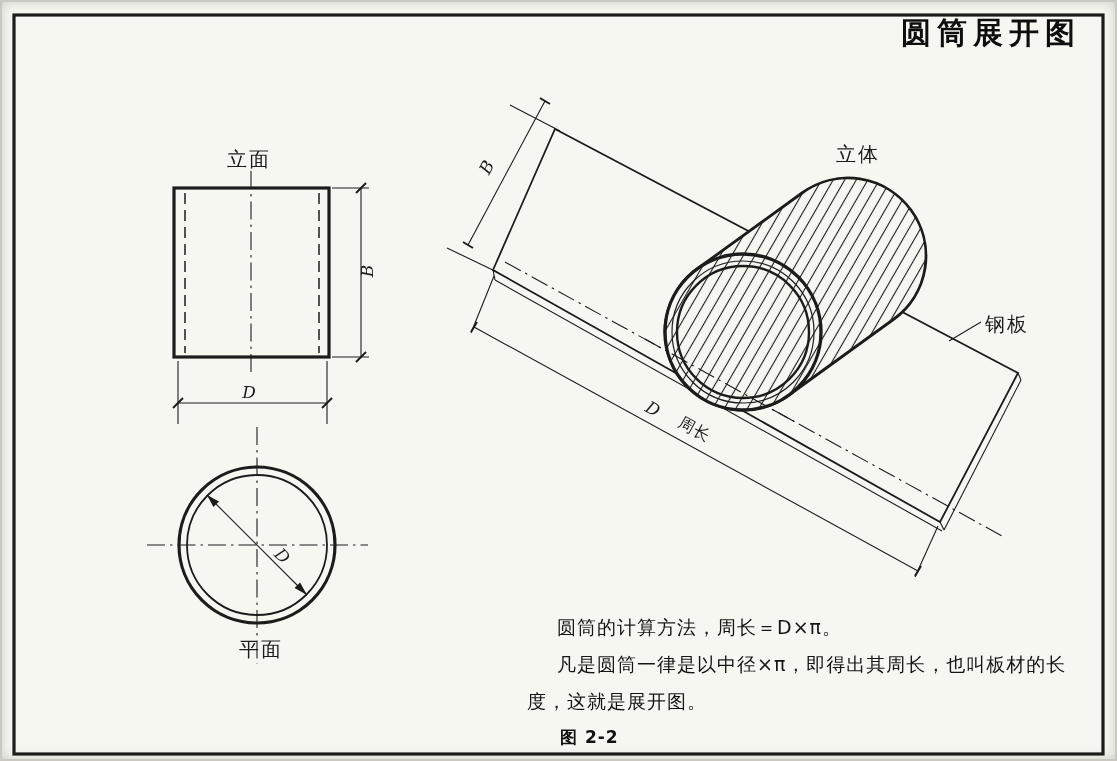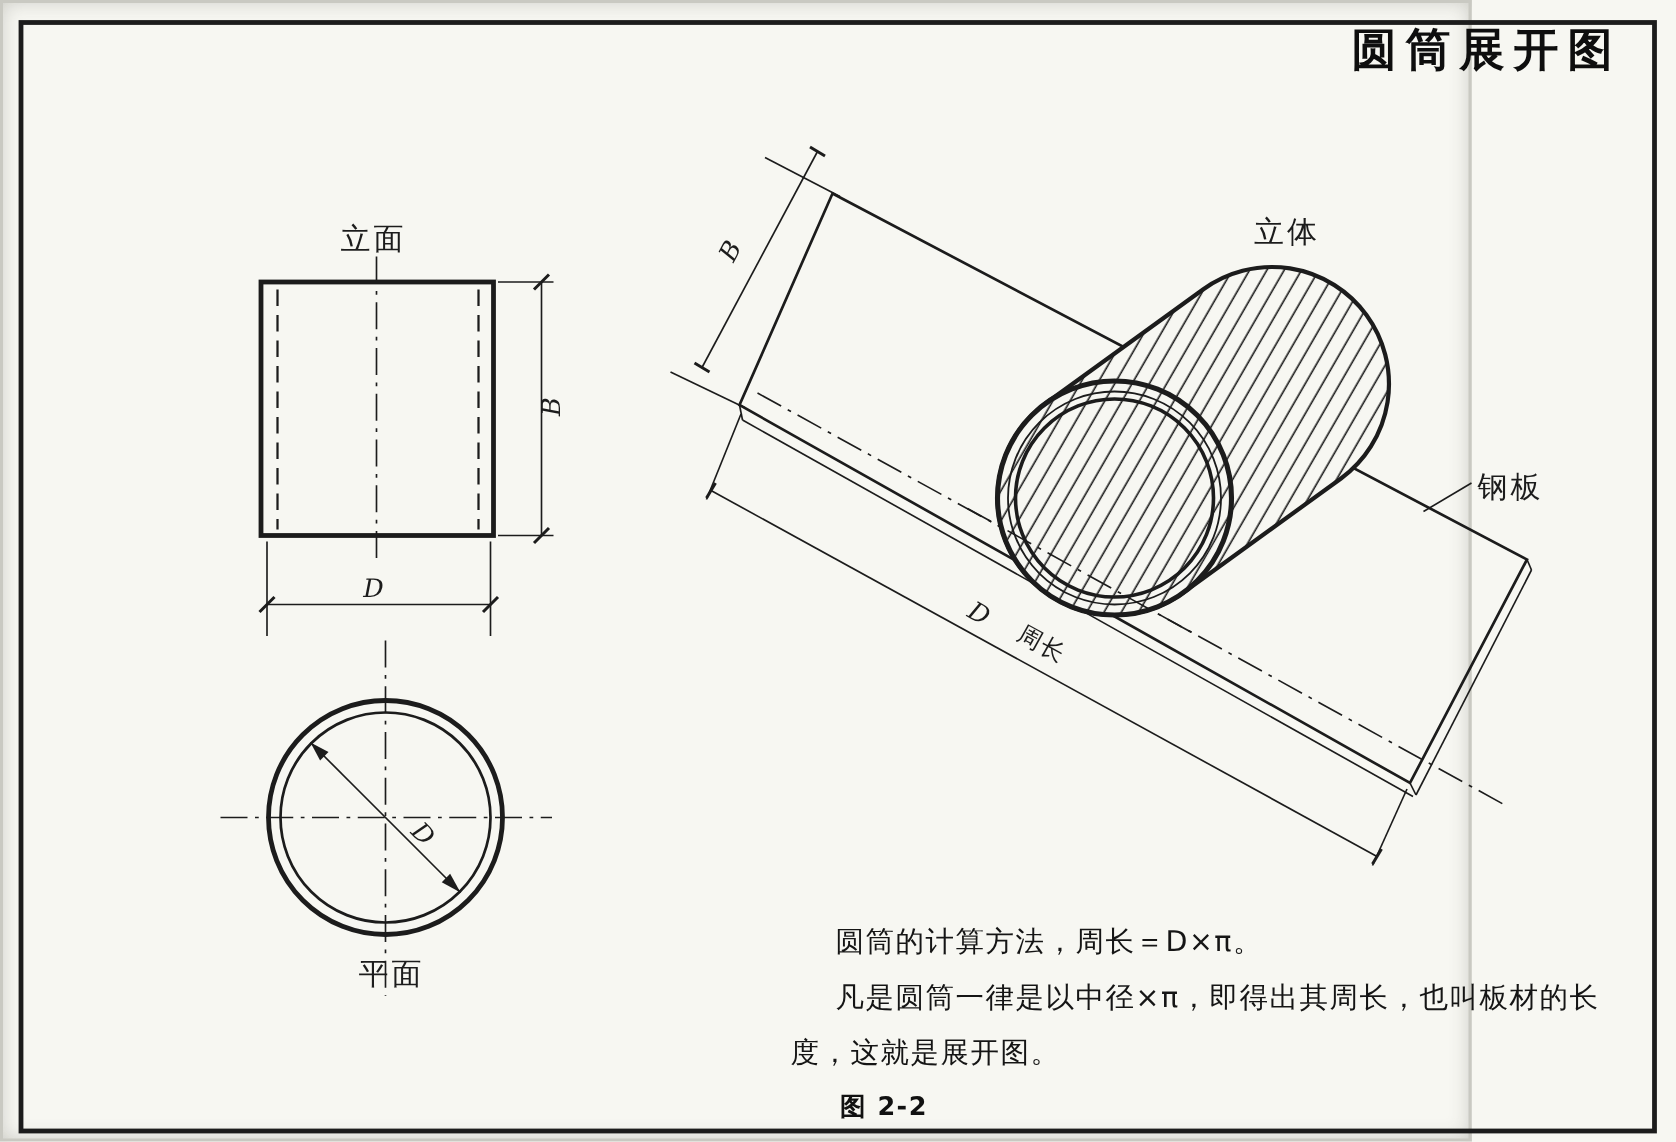--- a/index.html
+++ b/index.html
@@ -3,21 +3,21 @@
 <meta charset="utf-8">
 <style>
   html,body{margin:0;padding:0;}
   body{
     width:1117px;height:761px;
     background:#f7f7f2;
     font-family:"DejaVu Sans",sans-serif;
     overflow:hidden;
   }
   .page{
-    position:relative;width:981px;height:761px;
+    position:relative;width:1117px;height:761px;
     box-shadow:inset 0 0 0 2px #c9c9c2, inset 0 0 14px rgba(60,60,55,.28);
   }
   svg{display:block;}
   .thick{stroke:#1c1c1c;stroke-width:3.2;fill:none;stroke-linecap:square;}
   .med{stroke:#1c1c1c;stroke-width:1.8;fill:none;stroke-linecap:square;}
   .thin{stroke:#1c1c1c;stroke-width:1.1;fill:none;stroke-linecap:butt;}
   .tick{stroke:#1c1c1c;stroke-width:2;}
   .dash{stroke:#1c1c1c;stroke-width:1.5;stroke-dasharray:11 6;}
   .cl{stroke:#1c1c1c;stroke-width:1.1;stroke-dasharray:18 5 2.5 5;}
   .cjk20{font:20px "DejaVu Sans",sans-serif;fill:#1c1c1c;letter-spacing:2px;}

